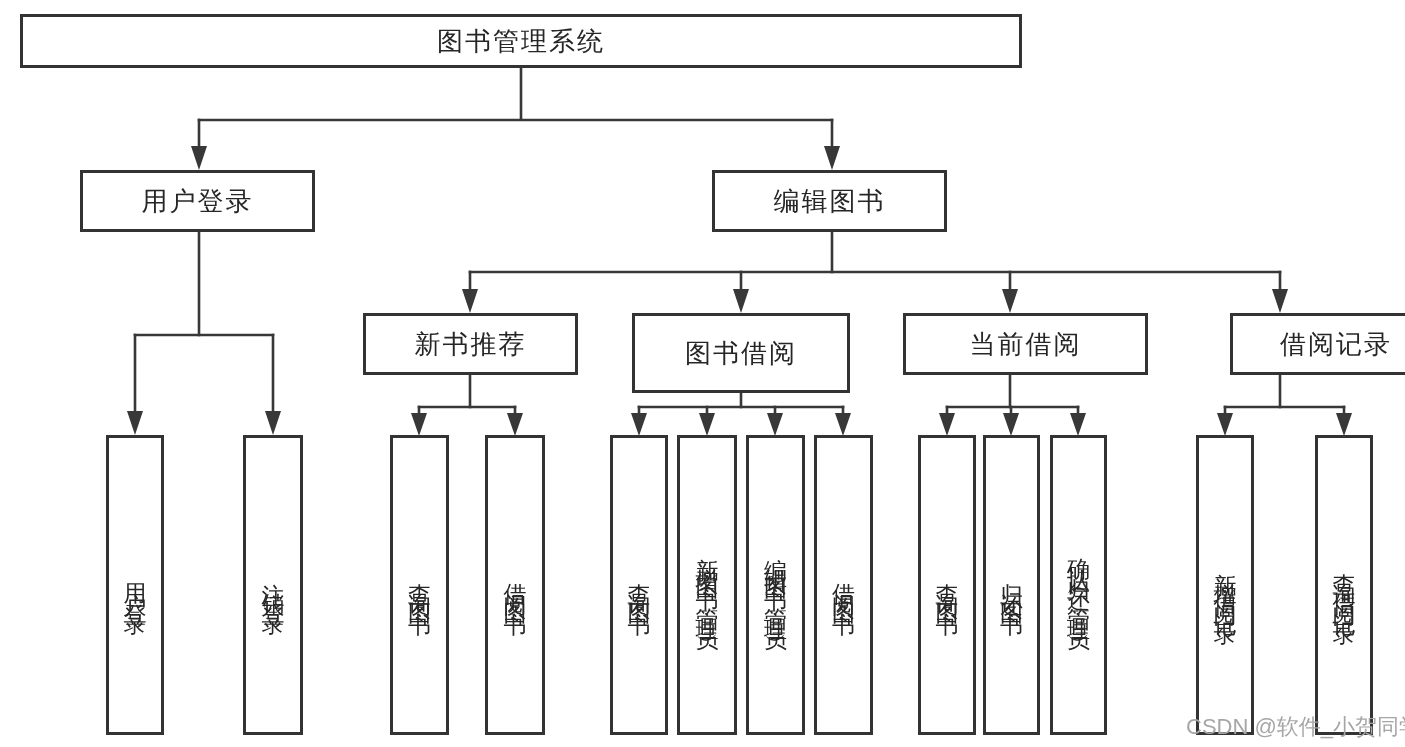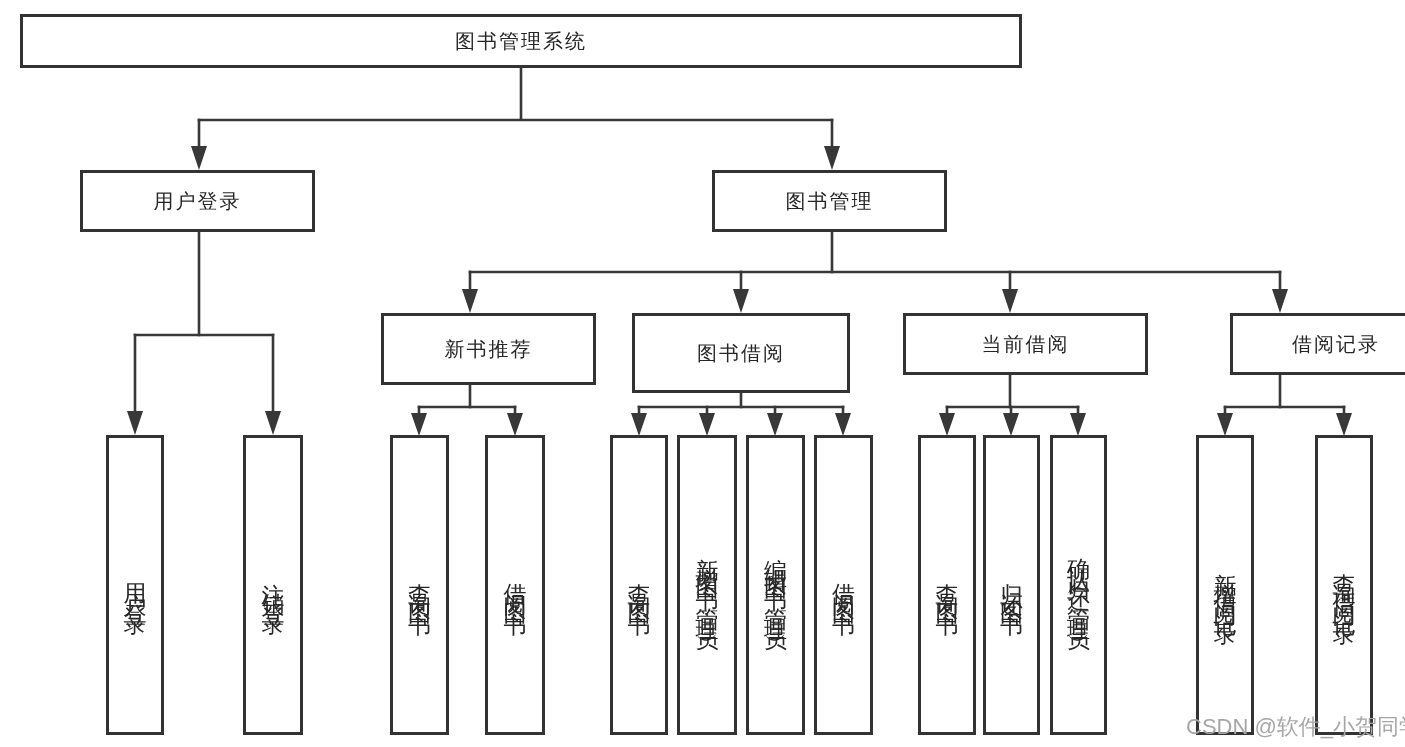--- a/index.html
+++ b/index.html
@@ -37,21 +37,21 @@
   .box {
     position: absolute;
     background: #ffffff;
     border: 3px solid var(--box_border);
     display: flex;
     align-items: center;
     justify-content: center;
     z-index: 2;
   }
   .h-label {
-    font-size: 20px;
+    font-size: 26px;
     letter-spacing: 2px;
     color: var(--text);
     white-space: nowrap;
   }
   .v-label {
     writing-mode: vertical-rl;
     text-orientation: mixed;
     font-size: 23px;
     letter-spacing: 10px;
     line-height: 1;
@@ -150,24 +150,24 @@
   </svg>
 
   <div class="box" style="left:20px;top:14px;width:1002px;height:54px">
     <span class="h-label">图书管理系统</span>
   </div>
 
   <div class="box" style="left:80px;top:170px;width:235px;height:62px">
     <span class="h-label">用户登录</span>
   </div>
   <div class="box" style="left:712px;top:170px;width:235px;height:62px">
-    <span class="h-label">图书管理</span>
-  </div>
-
-  <div class="box" style="left:381px;top:313px;width:215px;height:72px">
+    <span class="h-label">编辑图书</span>
+  </div>
+
+  <div class="box" style="left:363px;top:313px;width:215px;height:62px">
     <span class="h-label">新书推荐</span>
   </div>
   <div class="box" style="left:632px;top:313px;width:218px;height:80px">
     <span class="h-label">图书借阅</span>
   </div>
   <div class="box" style="left:903px;top:313px;width:245px;height:62px">
     <span class="h-label">当前借阅</span>
   </div>
   <div class="box" style="left:1230px;top:313px;width:212px;height:62px">
     <span class="h-label">借阅记录</span>

